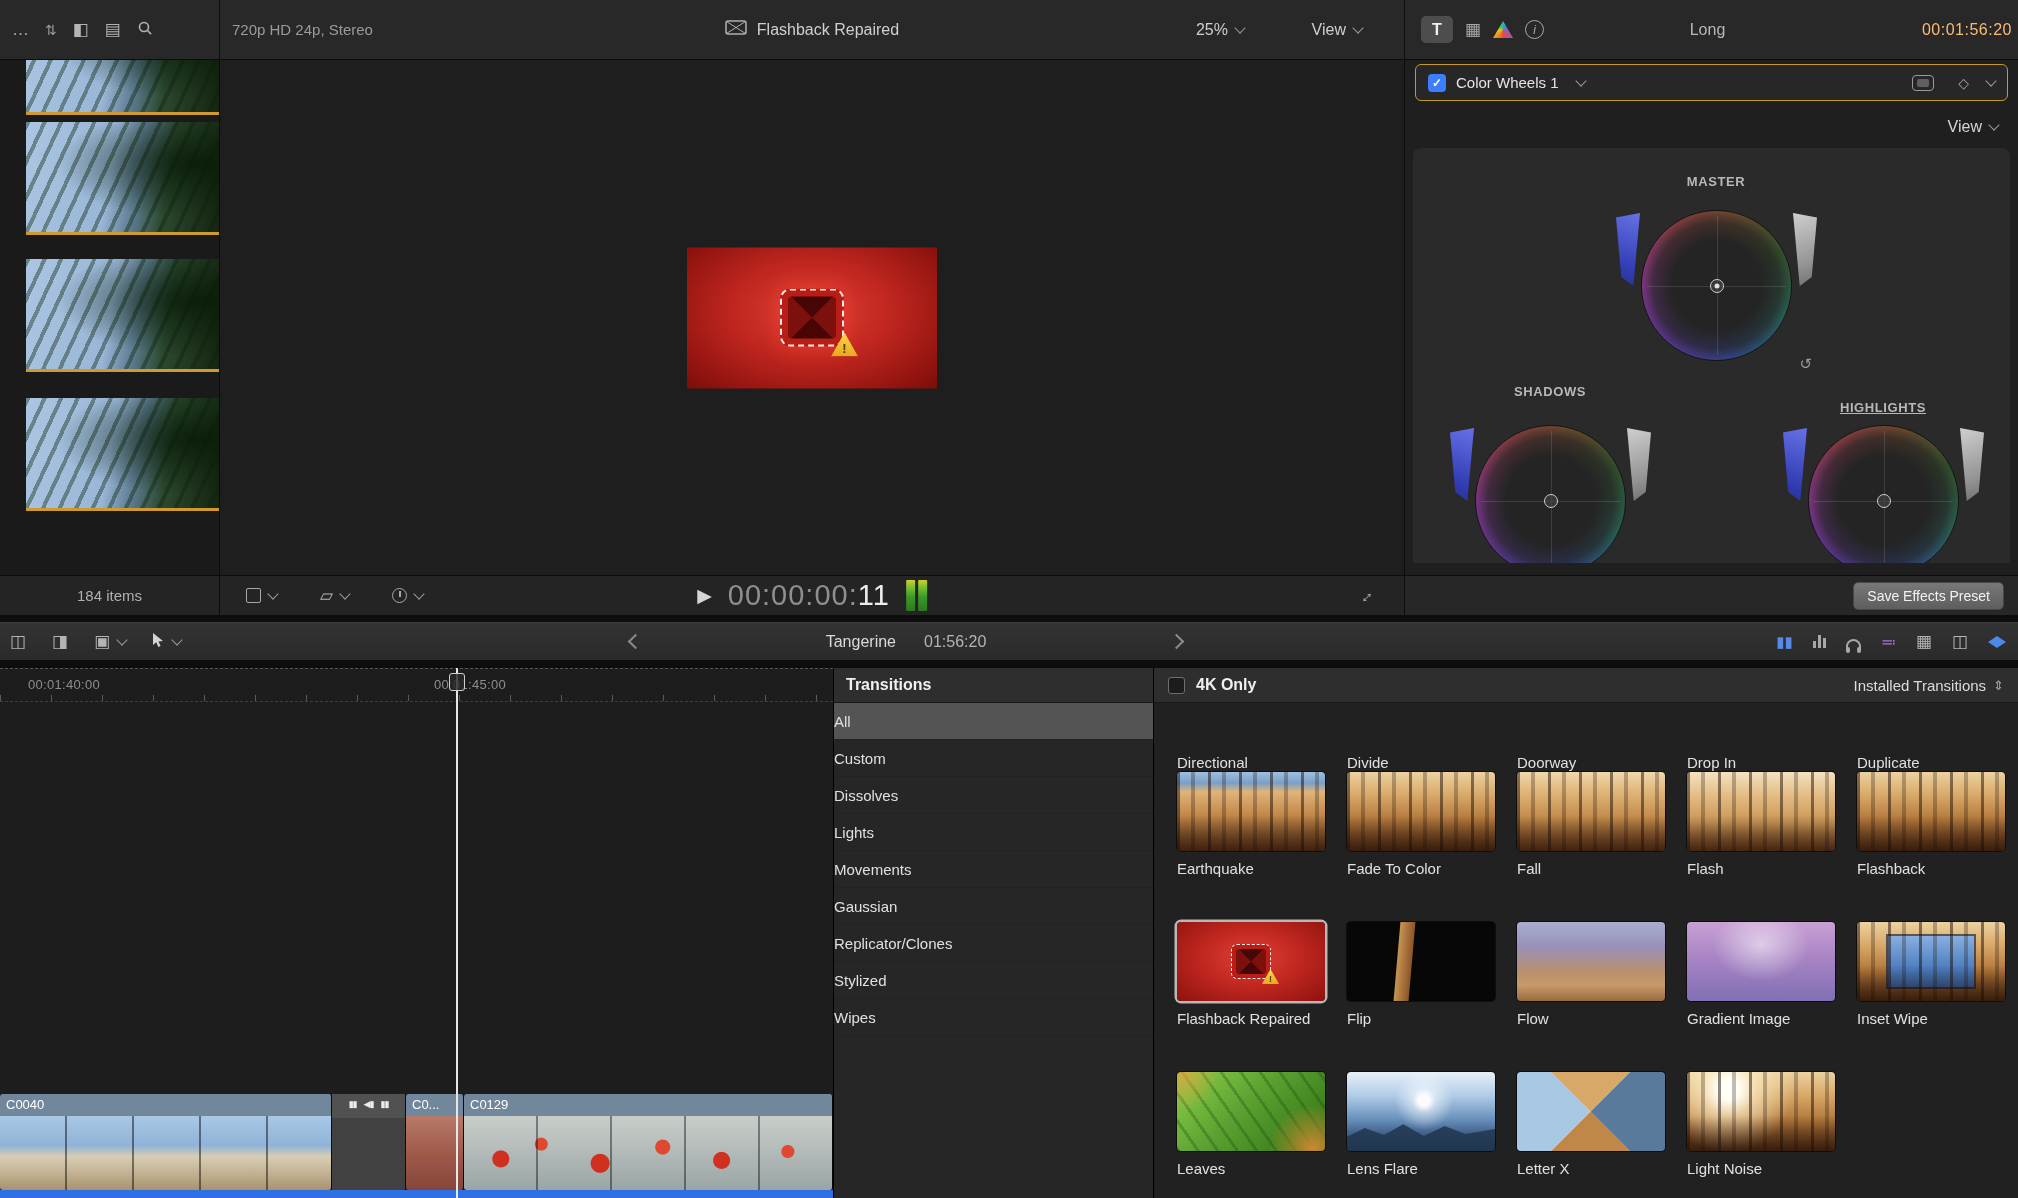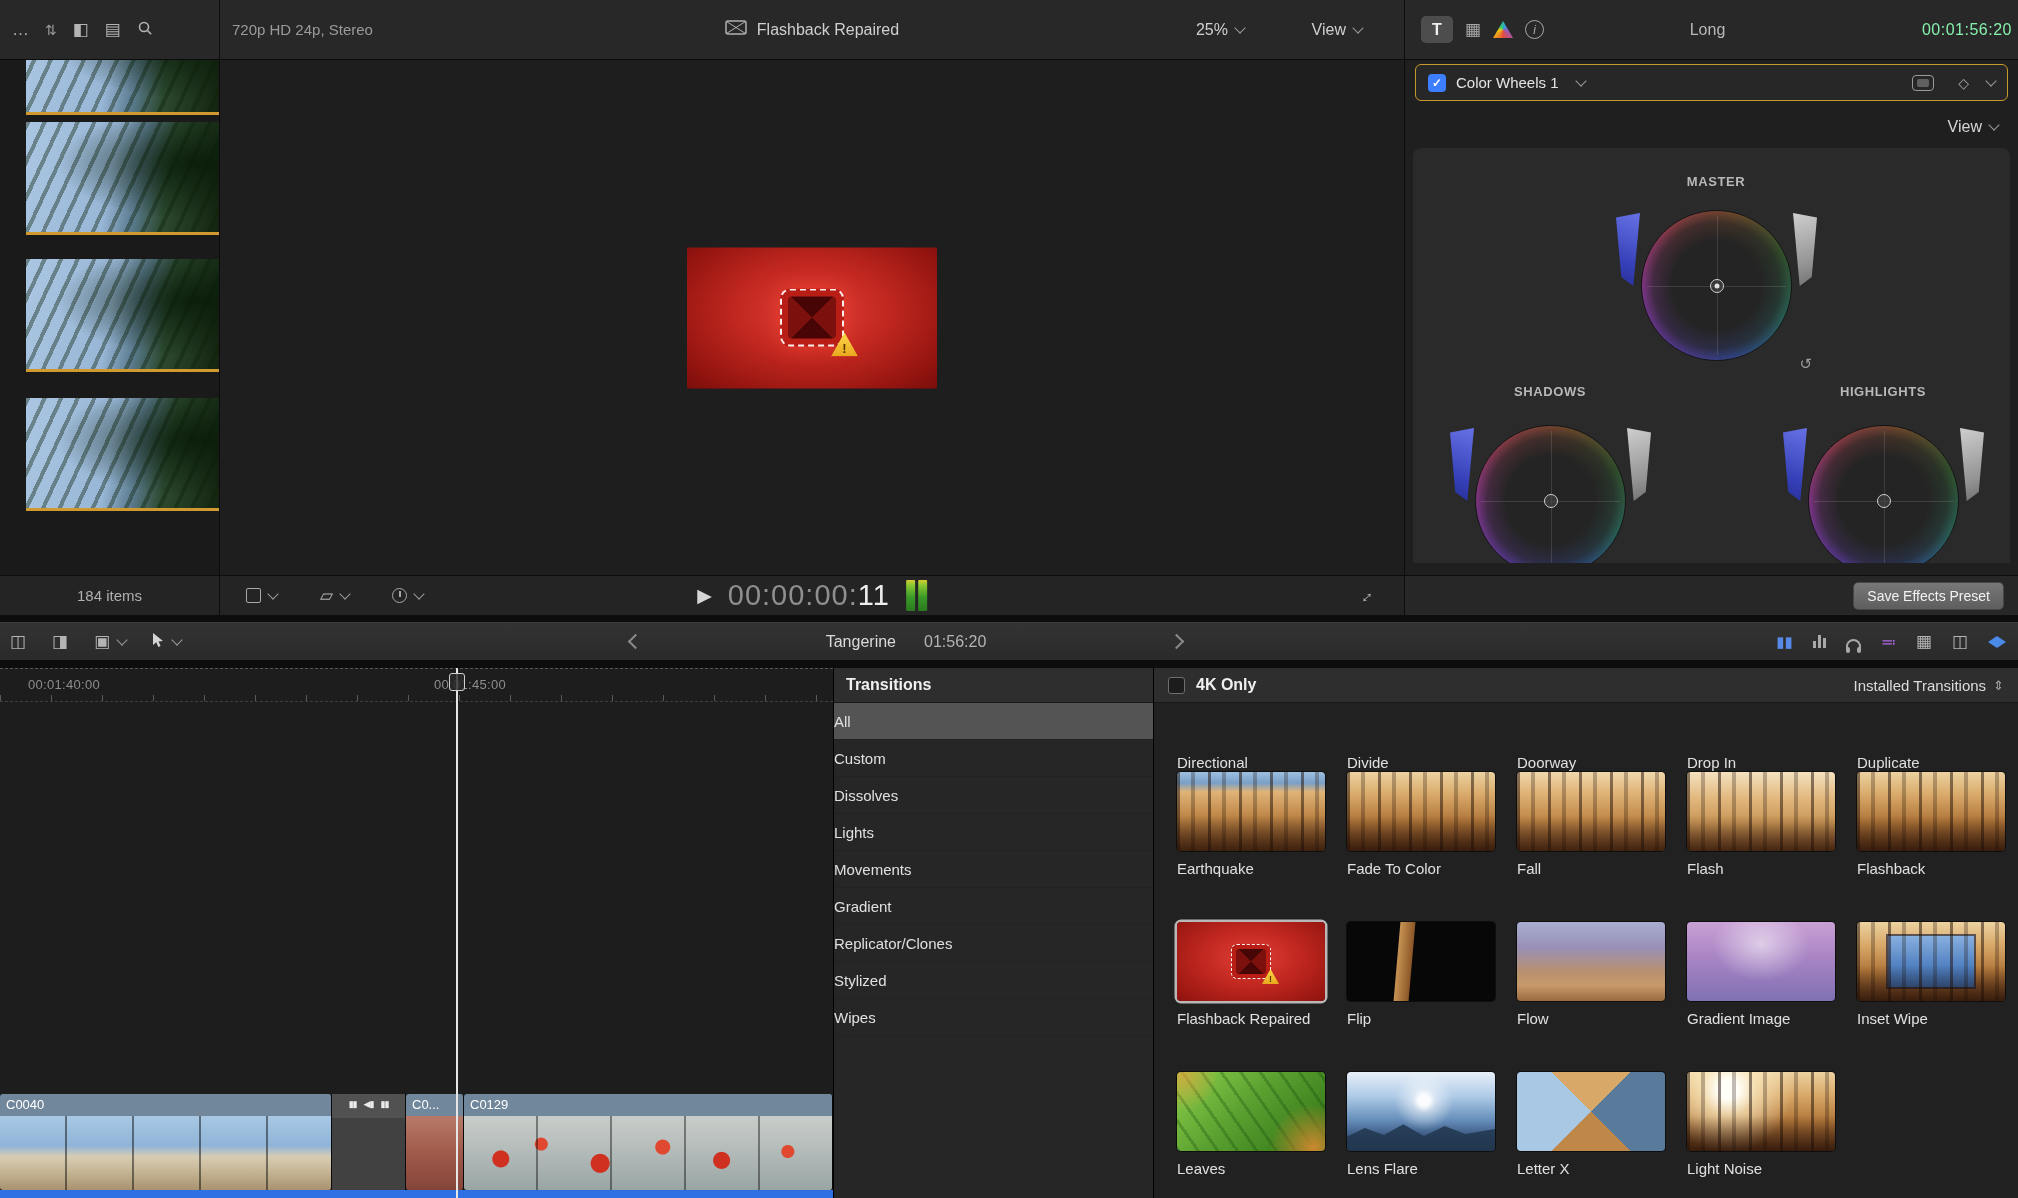--- a/index.html
+++ b/index.html
@@ -32,21 +32,21 @@
   .inspector-header { flex:1; background:#282828; border-bottom:1px solid #0c0c0c; display:flex; align-items:center; position:relative; }
   .insp-tabs { display:flex; gap:12px; margin-left:16px; align-items:center; z-index:2; }
   .ticon-box { width:32px; height:27px; border-radius:5px; background:#4d4d4d; color:#f0f0f0; font-weight:bold; font-size:16px;
                display:flex; align-items:center; justify-content:center; }
   .insp-ic { color:#a8a8a8; font-size:17px; }
   .color-tab-ic { width:20px; height:17px; clip-path:polygon(50% 0,100% 100%,0 100%);
                   background:conic-gradient(from 180deg,#e74c3c,#f1c40f,#2ecc71,#3498db,#9b59b6,#e74c3c); }
   .info-ic { width:19px; height:19px; border:1.6px solid #a8a8a8; border-radius:50%; color:#a8a8a8; font-size:12px; font-style:italic;
              display:flex; align-items:center; justify-content:center; }
   .insp-clip-name { position:absolute; left:0; right:8px; text-align:center; color:#b8b8b8; font-size:16px; }
-  .insp-timecode { position:absolute; right:6px; color:#86efac; font-size:16px; letter-spacing:.5px; }
+  .insp-timecode { position:absolute; right:6px; color:#fdba74; font-size:16px; letter-spacing:.5px; }
 
   
   .row-main { height:515px; display:flex; }
   .browser-thumbs { width:220px; background:#1a1a1a; border-right:1px solid #0c0c0c; position:relative; overflow:hidden; }
   .clip-thumb { position:absolute; left:26px; width:193px; height:113px; border-bottom:3px solid #d09a2e;
     background:
       radial-gradient(ellipse at 88% 38%, rgba(8,26,6,.85) 0%, rgba(8,26,6,0) 58%),
       repeating-linear-gradient(115deg, rgba(14,34,10,.4) 0 4px, rgba(0,0,0,0) 4px 15px),
       linear-gradient(100deg,#aac6e2 0%,#98b6d6 44%,#5c7c90 58%,#2c4a30 72%,#142410 100%); }
   .ct1 { top:-58px; } .ct2 { top:62px; } .ct3 { top:199px; } .ct4 { top:338px; }
@@ -73,21 +73,21 @@
   .apply-ic { width:22px; height:16px; border:1.6px solid #9a9a9a; border-radius:4px; position:relative; }
   .apply-ic::after { content:""; position:absolute; inset:3px 4px; border-radius:2px; background:rgba(154,154,154,.5); }
   .kf-diamond { color:#a8a8a8; font-size:14px; margin-left:14px; }
   .view-row { position:absolute; top:58px; right:20px; display:flex; align-items:center; color:#d6d6d6; font-size:16px; }
 
   .wheels-panel { position:absolute; left:8px; right:8px; top:88px; bottom:12px; background:#2a2a2a;
                   border-radius:8px 8px 0 0; overflow:hidden; }
   .w-label { position:absolute; width:170px; text-align:center; color:#b8b8b8; font-size:13px; font-weight:bold; letter-spacing:.6px; }
   .lbl-master { top:26px; left:218px; }
   .lbl-shadows { top:236px; left:52px; }
-  .lbl-highlights { top:236px; left:385px; }
+  .lbl-highlights { top:252px; left:385px;text-decoration:underline; }
   .wheel { position:absolute; width:171px; height:171px; }
   .wh-master { left:218px; top:52px; } .wh-shadows { left:52px; top:267px; } .wh-high { left:385px; top:267px; }
   .wheel-disc { position:absolute; inset:10px; border-radius:50%; border:1px solid #141414;
     background:
       radial-gradient(circle,#242424 0%,#242424 42%,rgba(36,36,36,.8) 60%,rgba(36,36,36,0) 82%),
       conic-gradient(from -90deg,#c040c8,#c84858,#a06030,#3a7030,#2a8878,#3858c8,#7040c8,#c040c8); }
   .cross-v { position:absolute; left:50%; top:16px; bottom:16px; width:1px; background:rgba(255,255,255,.12); }
   .cross-h { position:absolute; top:50%; left:16px; right:16px; height:1px; background:rgba(255,255,255,.12); }
   .wheel-dot { position:absolute; left:50%; top:50%; transform:translate(-50%,-50%); width:14px; height:14px;
                border:1.6px solid #cfcfcf; border-radius:50%; background:rgba(70,70,70,.6); }
@@ -476,21 +476,21 @@
     <div class="transitions-panel">
       <div class="tp-header">
         <span>Transitions</span>
       </div>
       <div class="tp-list">
         <div class="tp-item selected">All</div>
         <div class="tp-item">Custom</div>
         <div class="tp-item">Dissolves</div>
         <div class="tp-item">Lights</div>
         <div class="tp-item">Movements</div>
-        <div class="tp-item">Gradient</div>
+        <div class="tp-item">Gaussian</div>
         <div class="tp-item">Replicator/Clones</div>
         <div class="tp-item">Stylized</div>
         <div class="tp-item">Wipes</div>
       </div>
     </div>
 
     <div class="transitions-browser">
       <div class="tb-header">
         <span class="cb-4k"></span>
         <span class="tb-filter-label">4K Only</span>

